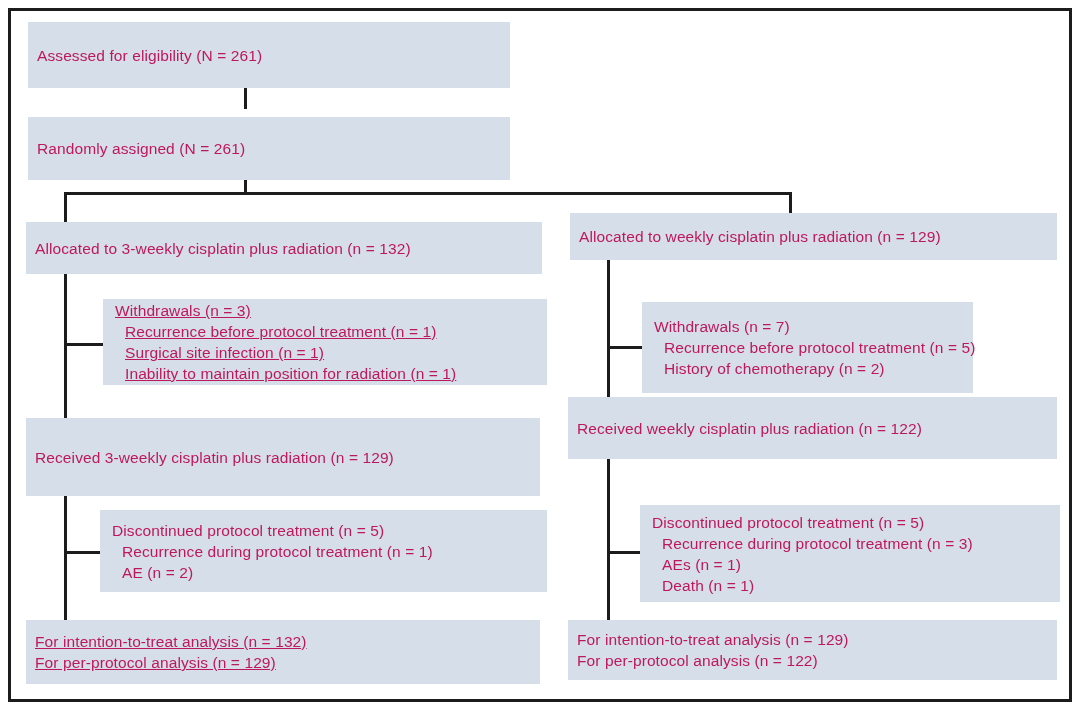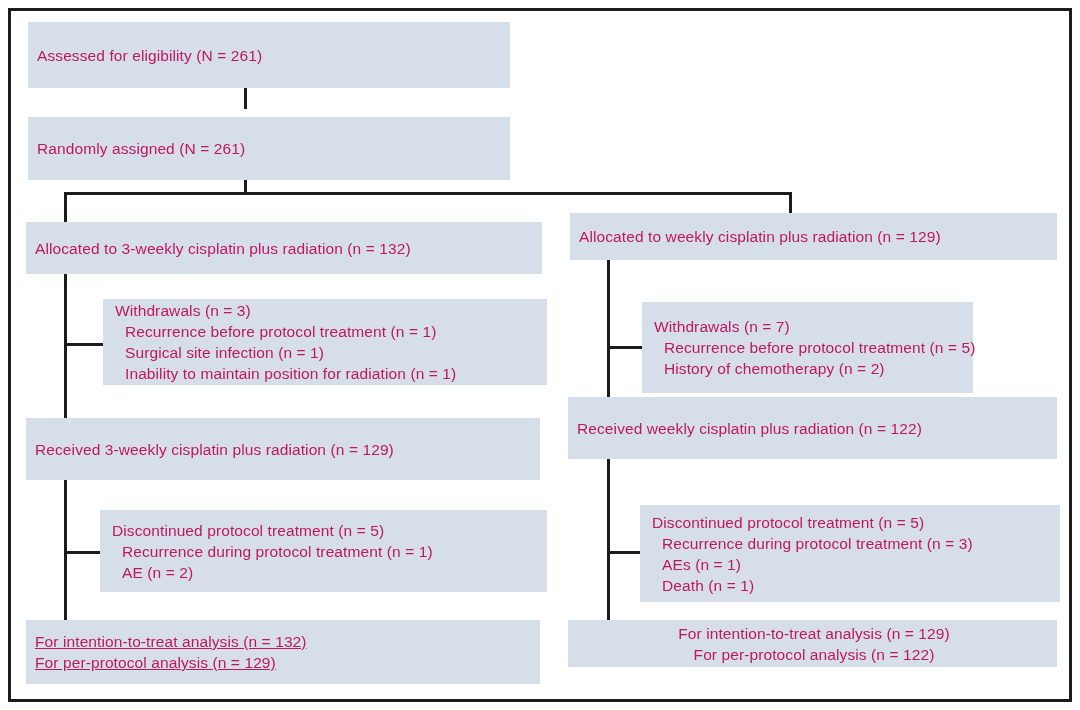--- a/index.html
+++ b/index.html
@@ -61,28 +61,28 @@
   </div>
 
   <div class="box main" style="left:28px; top:117px; width:482px; height:63px;">
     <div class="txt">Randomly assigned (N = 261)</div>
   </div>
 
   <div class="box main" style="left:26px; top:200px; width:516px; height:52px;margin-top:22px;">
     <div class="txt">Allocated to 3-weekly cisplatin plus radiation (n = 132)</div>
   </div>
 
-  <div class="box side" style="left:103px; top:299px; width:444px; height:86px;">
+  <div class="box side" style="left:103px; top:299px; width:444px; height:86px;text-decoration:underline;">
     <div class="txt">Withdrawals (n = 3)</div>
     <div class="txt sub">Recurrence before protocol treatment (n = 1)</div>
     <div class="txt sub">Surgical site infection (n = 1)</div>
     <div class="txt sub">Inability to maintain position for radiation (n = 1)</div>
   </div>
 
-  <div class="box main" style="left:26px; top:418px; width:514px; height:62px;">
+  <div class="box main" style="left:26px; top:418px; width:514px; height:78px;">
     <div class="txt">Received 3-weekly cisplatin plus radiation (n = 129)</div>
   </div>
 
   <div class="box side" style="left:100px; top:510px; width:447px; height:82px;">
     <div class="txt">Discontinued protocol treatment (n = 5)</div>
     <div class="txt sub">Recurrence during protocol treatment (n = 1)</div>
     <div class="txt sub">AE (n = 2)</div>
   </div>
 
   <div class="box main" style="left:26px; top:620px; width:514px; height:64px;text-decoration:underline;">
@@ -104,20 +104,20 @@
     <div class="txt">Received weekly cisplatin plus radiation (n = 122)</div>
   </div>
 
   <div class="box side" style="left:640px; top:505px; width:420px; height:97px;">
     <div class="txt">Discontinued protocol treatment (n = 5)</div>
     <div class="txt sub">Recurrence during protocol treatment (n = 3)</div>
     <div class="txt sub">AEs (n = 1)</div>
     <div class="txt sub">Death (n = 1)</div>
   </div>
 
-  <div class="box main" style="left:568px; top:620px; width:489px; height:47px;text-align:center;">
+  <div class="box main" style="left:568px; top:620px; width:489px; height:60px;">
     <div class="txt">For intention-to-treat analysis (n = 129)</div>
     <div class="txt">For per-protocol analysis (n = 122)</div>
   </div>
 
   <div class="frame"></div>
 
 </div>
 
 </body></html>

